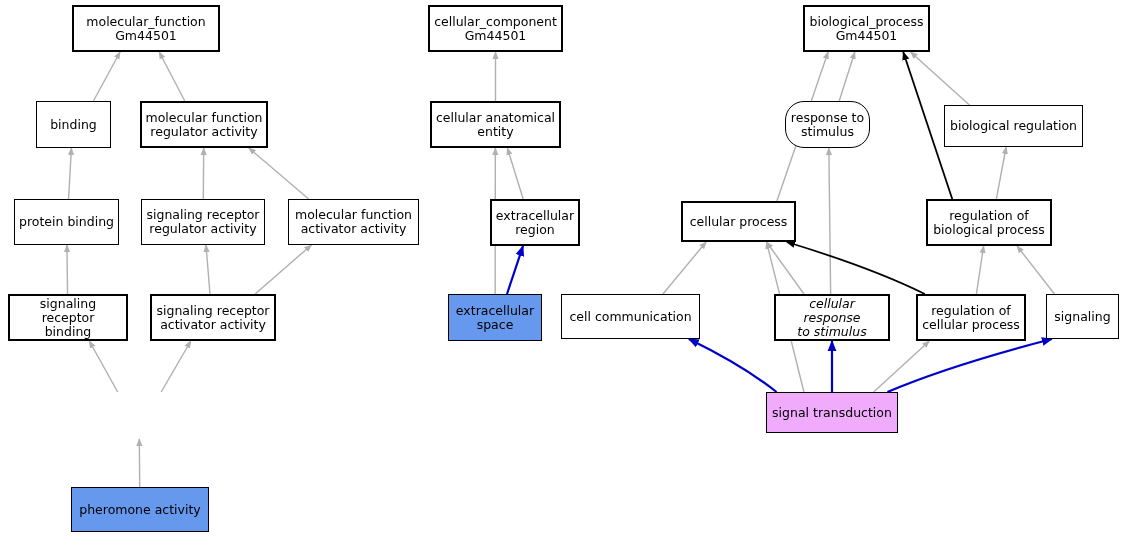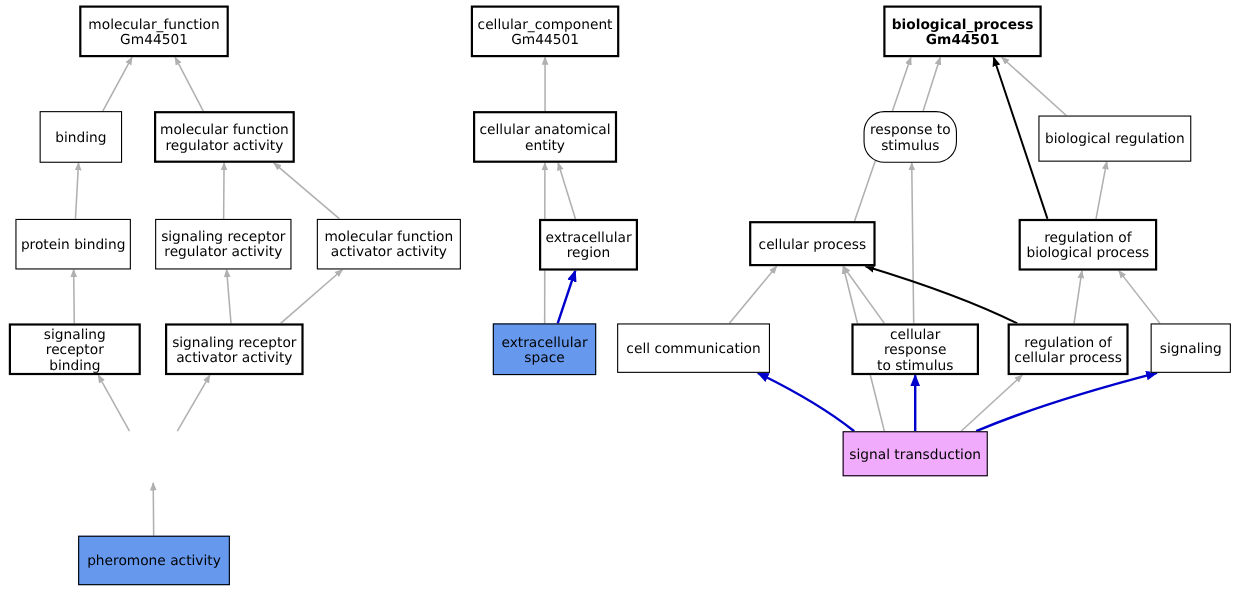--- a/index.html
+++ b/index.html
@@ -84,21 +84,21 @@
       <path d="M 803.95 294 Q 785.25 268 766.55 242" fill="none" stroke="#b0b0b0" stroke-width="1.4" marker-end="url(#ah-gray)"></path>
       <path d="M 803.95 392 Q 785.25 317 766.55 242" fill="none" stroke="#b0b0b0" stroke-width="1.4" marker-end="url(#ah-gray)"></path>
       <path d="M 924.8 294 Q 872.3599999999999 268 786.8 242" fill="none" stroke="#000000" stroke-width="1.8" marker-end="url(#ah-black)"></path>
       <path d="M 976.4 294 Q 980 270 983.6 246" fill="none" stroke="#b0b0b0" stroke-width="1.4" marker-end="url(#ah-gray)"></path>
       <path d="M 1054.45 294 Q 1035.75 270 1017.05 246" fill="none" stroke="#b0b0b0" stroke-width="1.4" marker-end="url(#ah-gray)"></path>
       <path d="M 776.56 392 Q 743.2416000000001 365.5 688.88 339" fill="none" stroke="#0000cc" stroke-width="2.2" marker-end="url(#ah-blue)"></path>
       <path d="M 832 392 Q 832 366.5 832 341" fill="none" stroke="#0000cc" stroke-width="2.2" marker-end="url(#ah-blue)"></path>
       <path d="M 873.7 392 Q 901.5 366.5 929.3 341" fill="none" stroke="#b0b0b0" stroke-width="1.4" marker-end="url(#ah-gray)"></path>
       <path d="M 887.44 392 Q 949.912 365.5 1051.84 339" fill="none" stroke="#0000cc" stroke-width="2.2" marker-end="url(#ah-blue)"></path>
     </svg>
-<div class="node thick" style="left: 72px; top: 5px; width: 136px; height: 47px;">molecular_function
+<div class="node thick" style="left: 72px; top: 5px; width: 148px; height: 47px;">molecular_function
 Gm44501</div>
     <div class="node" style="left: 36px; top: 101px; width: 75px; height: 47px;">binding</div>
     <div class="node thick" style="left: 140px; top: 101px; width: 128px; height: 47px;">molecular function
 regulator activity</div>
     <div class="node" style="left: 14px; top: 199px; width: 105px; height: 46px;">protein binding</div>
     <div class="node" style="left: 141px; top: 199px; width: 124px; height: 46px;">signaling receptor
 regulator activity</div>
     <div class="node" style="left: 288px; top: 199px; width: 131px; height: 46px;">molecular function
 activator activity</div>
     <div class="node thick" style="left: 8px; top: 294px; width: 120px; height: 47px;">signaling receptor
@@ -107,28 +107,28 @@
 activator activity</div>
     <div class="node hl-blue" style="left: 71px; top: 487px; width: 138px; height: 45px;">pheromone activity</div>
     <div class="node thick" style="left: 428px; top: 5px; width: 135px; height: 47px;">cellular_component
 Gm44501</div>
     <div class="node thick" style="left: 430px; top: 101px; width: 131px; height: 47px;">cellular anatomical
 entity</div>
     <div class="node thick" style="left: 490px; top: 199px; width: 90px; height: 47px;">extracellular
 region</div>
     <div class="node hl-blue" style="left: 448px; top: 294px; width: 94px; height: 47px;">extracellular
 space</div>
-    <div class="node thick" style="left: 803px; top: 5px; width: 144px; height: 47px; font-weight: bold;">biological_process
+    <div class="node thick" style="left: 803px; top: 5px; width: 127px; height: 47px;">biological_process
 Gm44501</div>
     <div class="node" style="left: 785px; top: 101px; width: 85px; height: 47px; border-radius: 19px;">response to
 stimulus</div>
     <div class="node" style="left: 944px; top: 105px; width: 139px; height: 42px;">biological regulation</div>
     <div class="node thick" style="left: 681px; top: 201px; width: 115px; height: 41px;">cellular process</div>
     <div class="node thick" style="left: 926px; top: 199px; width: 126px; height: 47px;">regulation of
 biological process</div>
     <div class="node" style="left: 561px; top: 294px; width: 139px; height: 45px;">cell communication</div>
-    <div class="node thick" style="left: 774px; top: 294px; width: 116px; height: 47px;">cellular response
+    <div class="node thick" style="left: 774px; top: 294px; width: 116px; height: 47px; font-style: italic;">cellular response
 to stimulus</div>
     <div class="node thick" style="left: 916px; top: 294px; width: 110px; height: 47px;">regulation of
 cellular process</div>
     <div class="node" style="left: 1046px; top: 294px; width: 73px; height: 45px;">signaling</div>
     <div class="node hl-lightblue" style="left: 766px; top: 392px; width: 132px; height: 41px;">signal transduction</div>
   </div>
 
 </body></html>

